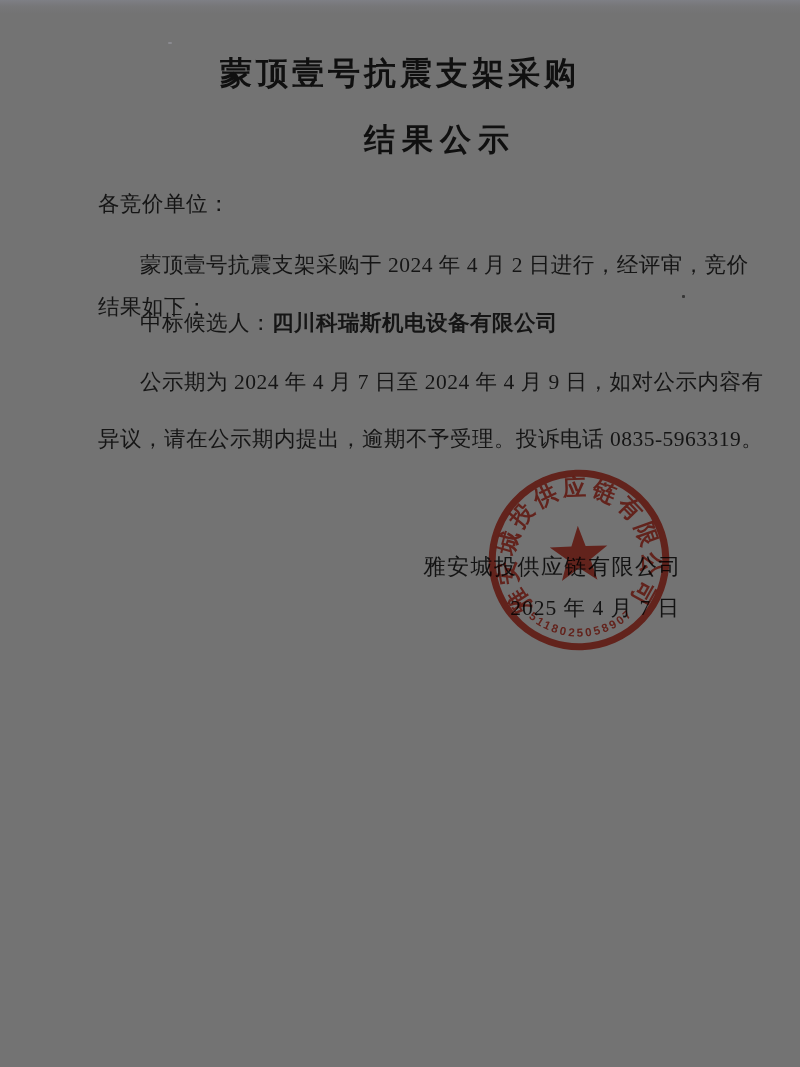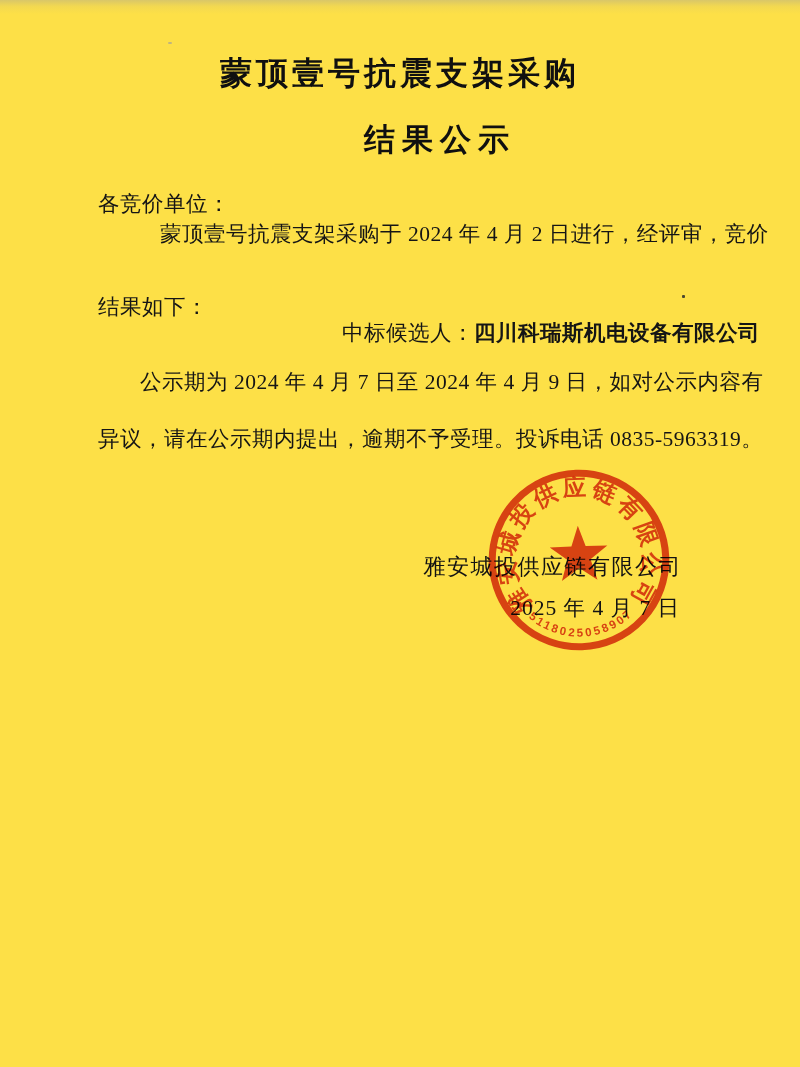--- a/index.html
+++ b/index.html
@@ -5,21 +5,21 @@
   html, body {
     margin: 0;
     padding: 0;
     background: #ffffff;
     font-family: "Liberation Serif", "DejaVu Serif", serif;
   }
   .page {
     position: relative;
     width: 800px;
     height: 1067px;
-    background: #fde047;
+    background: #737373;
     overflow: hidden;
     color: #161616;
   }
   .top-scan-edge {
     position: absolute;
     top: 0; left: 0; right: 0;
     height: 14px;
     background: linear-gradient(180deg, rgba(148,150,168,0.34) 0%, rgba(148,150,168,0.10) 45%, rgba(148,150,168,0) 100%);
     pointer-events: none;
   }
@@ -46,23 +46,23 @@
     position: absolute;
     left: 98px;
     width: 620px;
     font-size: 21.5px;
     letter-spacing: 0.5px;
     white-space: nowrap;
     color: #151515;
   }
   .indent { left: 140px; }
   .l-salutation { top: 189px; }
-  .l-body1 { top: 219px; margin-left: 20px; }
+  .l-body1 { top: 250px; }
   .l-body2 { top: 292px; }
-  .l-winner { top: 318px; text-align: right; }
+  .l-winner { top: 308px; }
   .l-body3 { top: 367px; }
   .l-body4 { top: 424px; font-family: Liberation Serif, serif; }
   .winner-name { font-weight: 700; }
   .signature {
     position: absolute;
     top: 552px;
     right: 118px;
     font-size: 22px;
     letter-spacing: 1.5px;
     white-space: nowrap;

